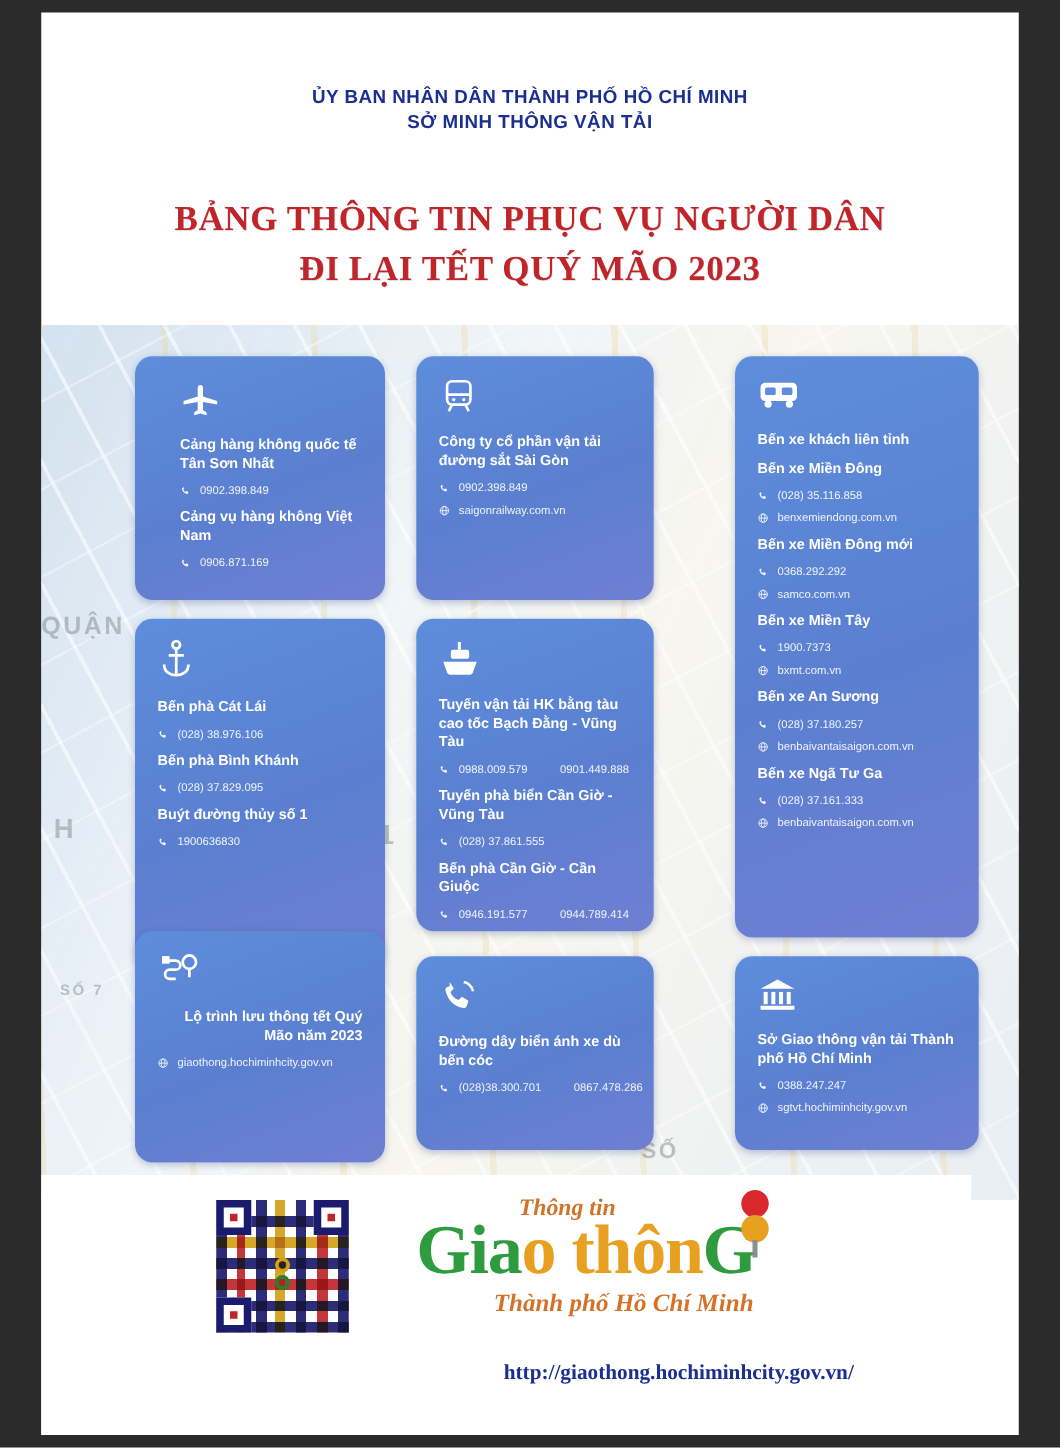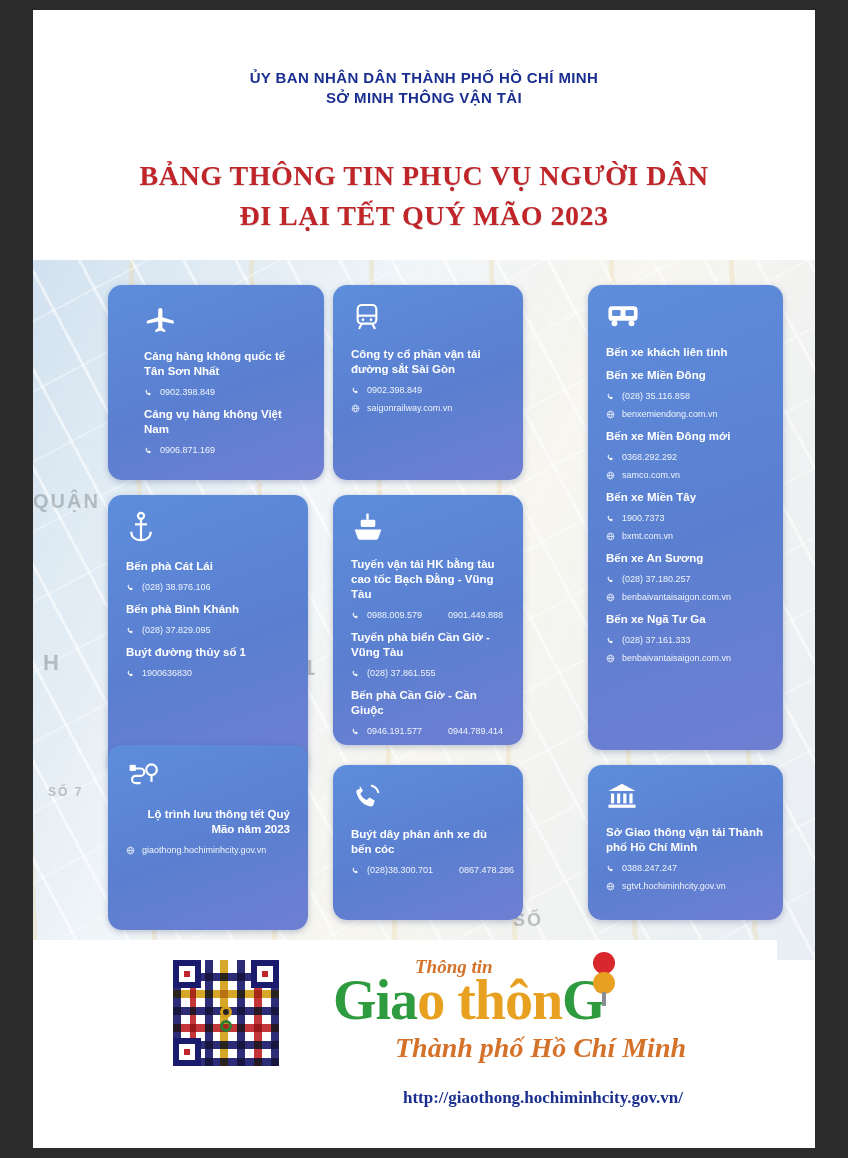--- a/index.html
+++ b/index.html
@@ -145,21 +145,21 @@
     font-family: "Liberation Serif", serif; font-weight: bold;
     font-size: 56px; letter-spacing: -1px; line-height: 60px;
   }
   .logo .big .g1 { color: #2e9b3f; }
   .logo .big .t2 { color: #e8a020; }
   .logo .big .o2 { color: #e8a020; }
   .logo .big .G { color: #2e9b3f; }
   .logo .sub {
     position: absolute; left: 62px; top: 84px;
     color: #d4722a; font-family: "Liberation Serif", serif; font-style: italic;
-    font-weight: bold; font-size: 28px;
+    font-weight: bold; font-size: 20px;
   }
   .logo .light {
     position: absolute; left: 256px; top: 4px; width: 30px; height: 52px;
   }
   .logo .light .lamp { position:absolute; left:4px; width:22px; height:22px; border-radius:50%; }
   .logo .light .l1 { top:0; background:#d9272e; }
   .logo .light .l2 { top:20px; background:#e8a020; }
   .logo .light .pole { position:absolute; left:13px; top:40px; width:4px; height:14px; background:#8a8f95; }
   .url {
     position: absolute; left: 300px; top: 148px; width: 420px;
@@ -190,21 +190,21 @@
     <div class="gov1">ỦY BAN NHÂN DÂN THÀNH PHỐ HỒ CHÍ MINH</div>
     <div class="gov2">SỞ MINH THÔNG VẬN TẢI</div>
   </div>
 
   <div class="title-block">
     <div class="t1">BẢNG THÔNG TIN PHỤC VỤ NGƯỜI DÂN</div>
     <div class="t2">ĐI LẠI TẾT QUÝ MÃO 2023</div>
   </div>
 
   <div class="grid" id="cards-grid">
-      <div class="card" style="left: 0px; top: 0px; width: 216px; height: 195px; padding-left: 36px;">
+      <div class="card" style="left: 0px; top: 0px; width: 200px; height: 195px; padding-left: 36px;">
         <span class="ico">
           <svg width="34" height="34" viewBox="0 0 24 24" fill="#fff">
             <path d="M21 16v-2l-8-2.5V6.5a1.5 1.5 0 0 0-3 0V11.5L2 14v2l8-1.5V19l-2 1.5V22l3.5-1 3.5 1v-1.5L13 19v-4.5z"></path>
           </svg>
         </span>
         <div class="c-head first">Cảng hàng không quốc tế Tân Sơn Nhất</div>
         <div class="line">
           <svg class="gl" width="9" height="9" viewBox="0 0 24 24" fill="#ffffff">
             <path d="M6.6 3.5 9 7.4 7 9.4c.8 2.3 2.6 4.1 4.9 4.9l2-2 3.9 2.4-1 3.2c-.3.9-1.2 1.4-2.1 1.2C9.1 18 5.6 14.5 4 8.5c-.2-.9.3-1.8 1.2-2.1l1.4-.4z"></path>
           </svg>
@@ -457,21 +457,21 @@
           </div>
         </div>
       </div>
       <div class="card" style="left: 225px; top: 480px; width: 190px; height: 155px;">
         <span class="ico">
           <svg width="32" height="32" viewBox="0 0 24 24" fill="#fff">
             <path d="M6.6 3.5 9 7.4 7 9.4c.8 2.3 2.6 4.1 4.9 4.9l2-2 3.9 2.4-1 3.2c-.3.9-1.2 1.4-2.1 1.2C9.1 18 5.6 14.5 4 8.5c-.2-.9.3-1.8 1.2-2.1l1.4-.4z"></path>
             <path d="M15 3.4a7.5 7.5 0 0 1 5.6 5.6" stroke="#fff" stroke-width="1.5" fill="none"></path>
           </svg>
         </span>
-        <div class="c-head first">Buýt dây phản ánh xe dù bến cóc</div>
+        <div class="c-head first">Đường dây biển ánh xe dù bến cóc</div>
         <div class="line">
           <svg class="gl" width="9" height="9" viewBox="0 0 24 24" fill="#ffffff">
             <path d="M6.6 3.5 9 7.4 7 9.4c.8 2.3 2.6 4.1 4.9 4.9l2-2 3.9 2.4-1 3.2c-.3.9-1.2 1.4-2.1 1.2C9.1 18 5.6 14.5 4 8.5c-.2-.9.3-1.8 1.2-2.1l1.4-.4z"></path>
           </svg>
           <div class="pair">
             <span>(028)38.300.701</span>
             <span>0867.478.286</span>
           </div>
         </div>
       </div>

